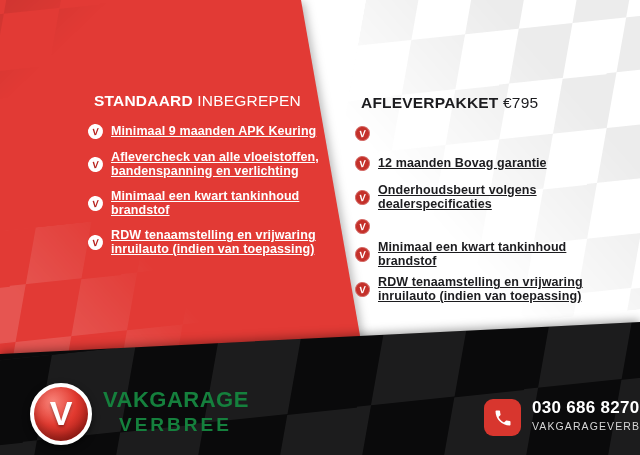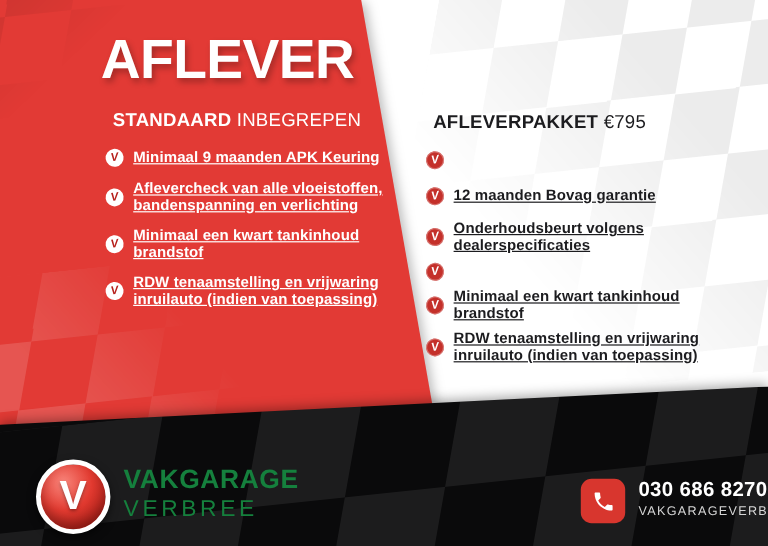--- a/index.html
+++ b/index.html
@@ -86,21 +86,21 @@
     position:absolute;left:30px;top:383px;width:54px;height:54px;border-radius:50%;
     border:4px solid #ffffff;
     background:radial-gradient(circle at 35% 28%, #f8847a 0%, #e23a30 45%, #a81c15 85%);
     display:flex;align-items:center;justify-content:center;
     box-shadow:0 3px 7px rgba(0,0,0,.55), inset 0 -6px 10px rgba(0,0,0,.25);
   }
   .logo-v{color:#ffffff;font-size:34px;font-weight:bold;line-height:1;
     text-shadow:0 2px 3px rgba(0,0,0,.35);transform:translateY(-1px);}
   .brand{position:absolute;left:103px;top:388px;color:#15803d;}
   .brand-name{font-size:22px;font-weight:bold;letter-spacing:.5px;line-height:24px;}
-  .brand-sub{font-size:19px;font-weight:normal;letter-spacing:3px;line-height:22px;margin-top:2px;}
+  .brand-sub{font-size:19px;font-weight:bold;letter-spacing:3px;line-height:22px;margin-top:2px;margin-left:16px;}
   .phone-box{
     position:absolute;left:484px;top:399px;width:37px;height:37px;border-radius:9px;
     background:var(--phone_red,#d8362e);display:flex;align-items:center;justify-content:center;
   }
   .phone-box svg{width:20px;height:20px;fill:#ffffff;}
   .contact{position:absolute;left:532px;top:398px;color:#ffffff;}
   .phone-number{font-size:17px;font-weight:bold;letter-spacing:.3px;line-height:19px;}
   .website{font-size:10.5px;letter-spacing:1.1px;color:var(--website_gray,#d6d6d6);margin-top:3px;}
 </style>
 </head>
@@ -110,21 +110,20 @@
 
   <div class="checker checker-topright"></div>
 
   <div class="red-wrap">
     <div class="red-panel">
       <div class="checker checker-red-dark"></div>
       <div class="checker checker-red-light"></div>
     </div>
   </div>
 
-  <div class="title-word title-red">AFLEVER</div>
 
   <section class="col col-left">
     <h2><span class="h-b">STANDAARD</span> <span>INBEGREPEN</span></h2>
     <ul>
       <li>
         <span class="chk chk-left">V</span>
         <span class="item-text">Minimaal 9 maanden APK Keuring</span>
       </li>
       <li>
         <span class="chk chk-left">V</span>

